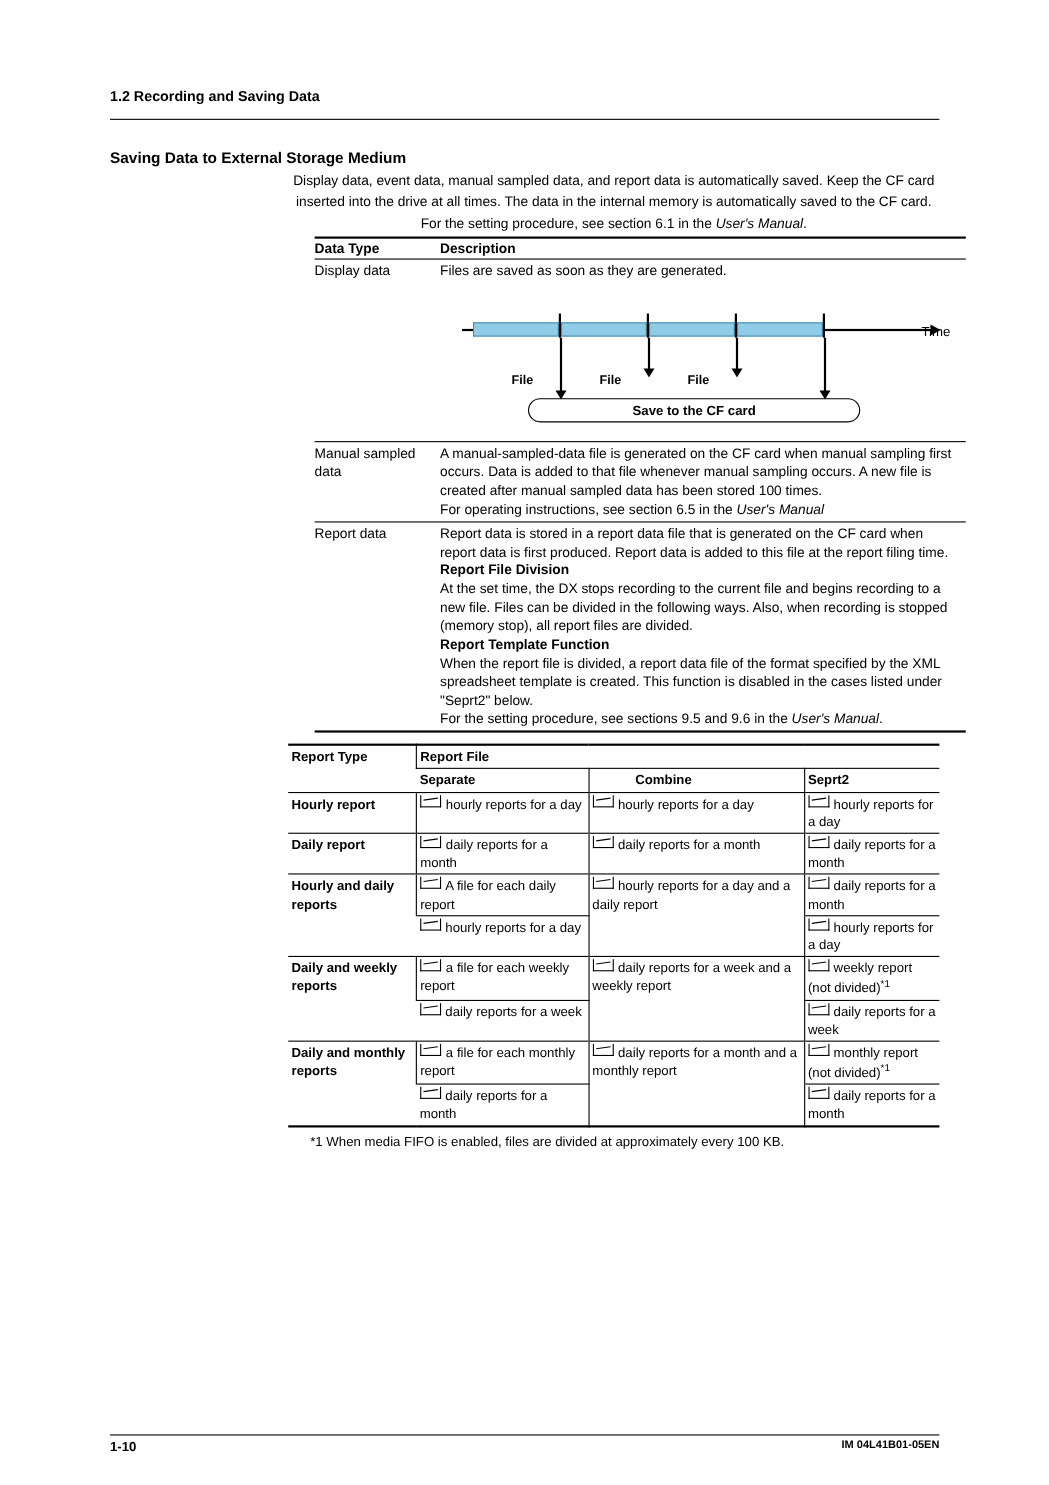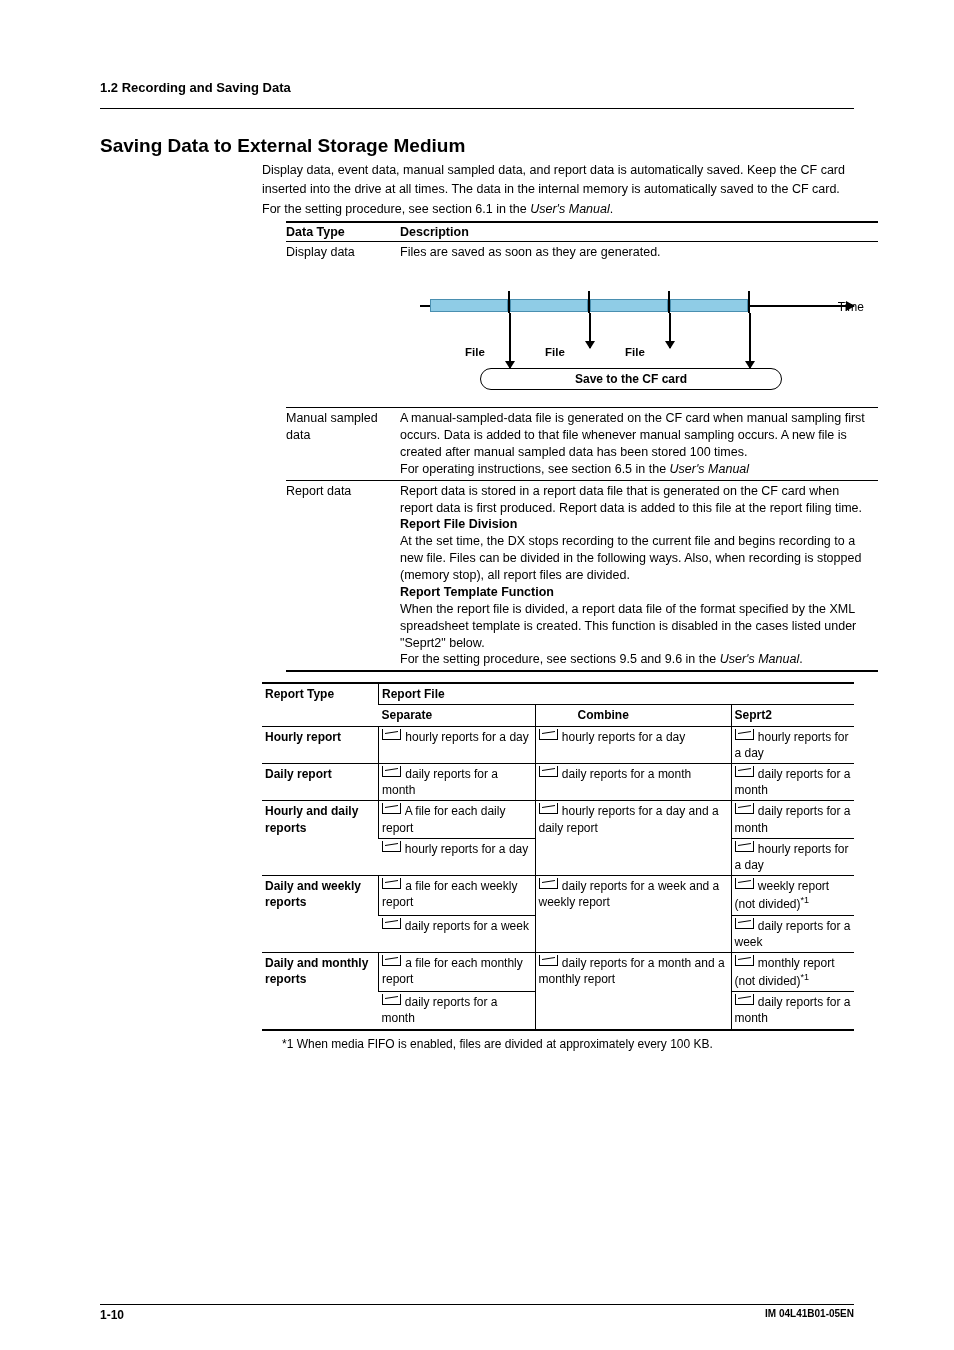--- a/index.html
+++ b/index.html
@@ -19,35 +19,36 @@
       position: relative;
     }
     .section-header {
       font-weight: bold;
       font-size: 13px;
       border-bottom: 1px solid #000;
       padding-bottom: 13px;
       margin-bottom: 8px;
     }
     h2 {
-      font-size: 19px;
+      font-size: 14px;
       font-weight: bold;
       margin: 26px 0 4px 0;
     }
     .body-content {
       margin-left: 162px;
     }
     .subhead {
       font-weight: bold;
       font-size: 14px;
       margin-top: 2px;
     }
     .para {
       line-height: 1.5;
       margin: 1px 0;
+      text-align: center;
     }
     .italic {
       font-style: italic;
     }
     table.datatype {
       border-collapse: collapse;
       width: 100%;
       margin-top: 3px;
       margin-left: 24px;
     }

